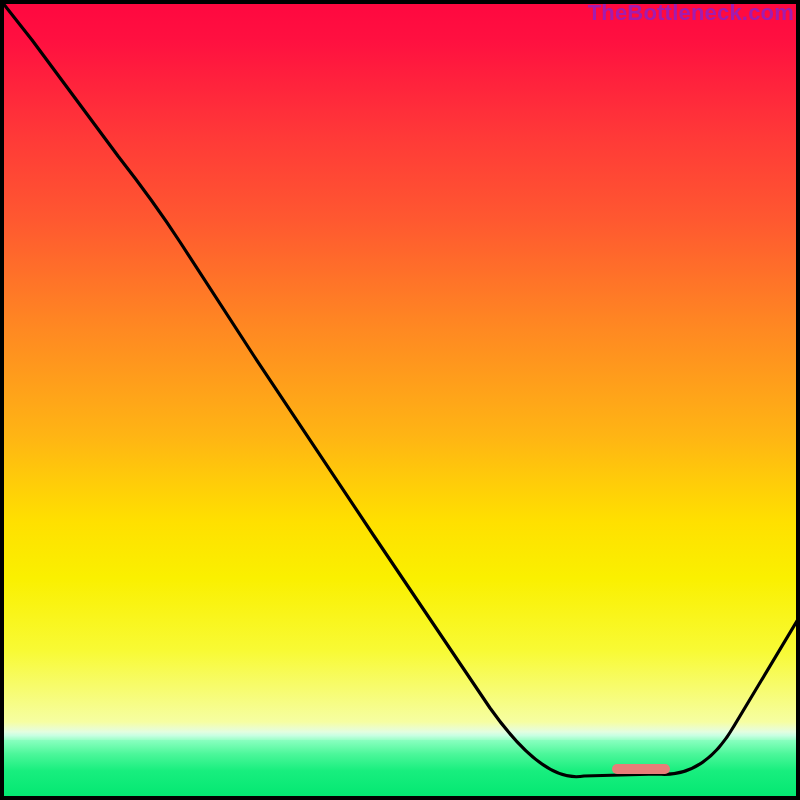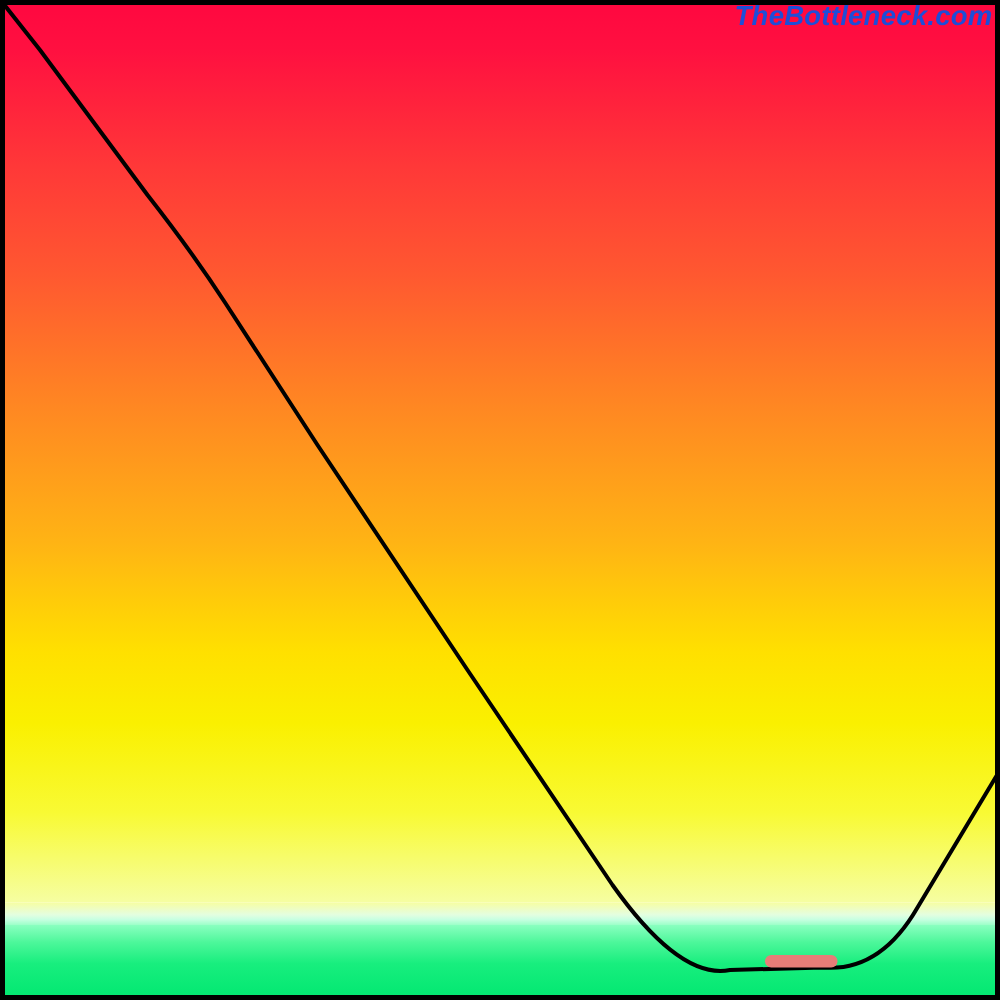--- a/index.html
+++ b/index.html
@@ -106,24 +106,23 @@
     background: #e77d78;
   }
   
   .watermark {
     position: absolute;
     top: 0px;
     right: 6px;
     font-family: Arial, Helvetica, sans-serif;
     font-size: 22px;
     font-weight: 600;
-    color: #1d4ed8;
+    color: #a21caf;
     letter-spacing: 0.2px;
     user-select: none;
-    font-style: italic;
   }
 </style>
 </head>
 <body>
 
 <div class="stage">
 
   <div class="plot">
 
     <div class="gradient"></div>

